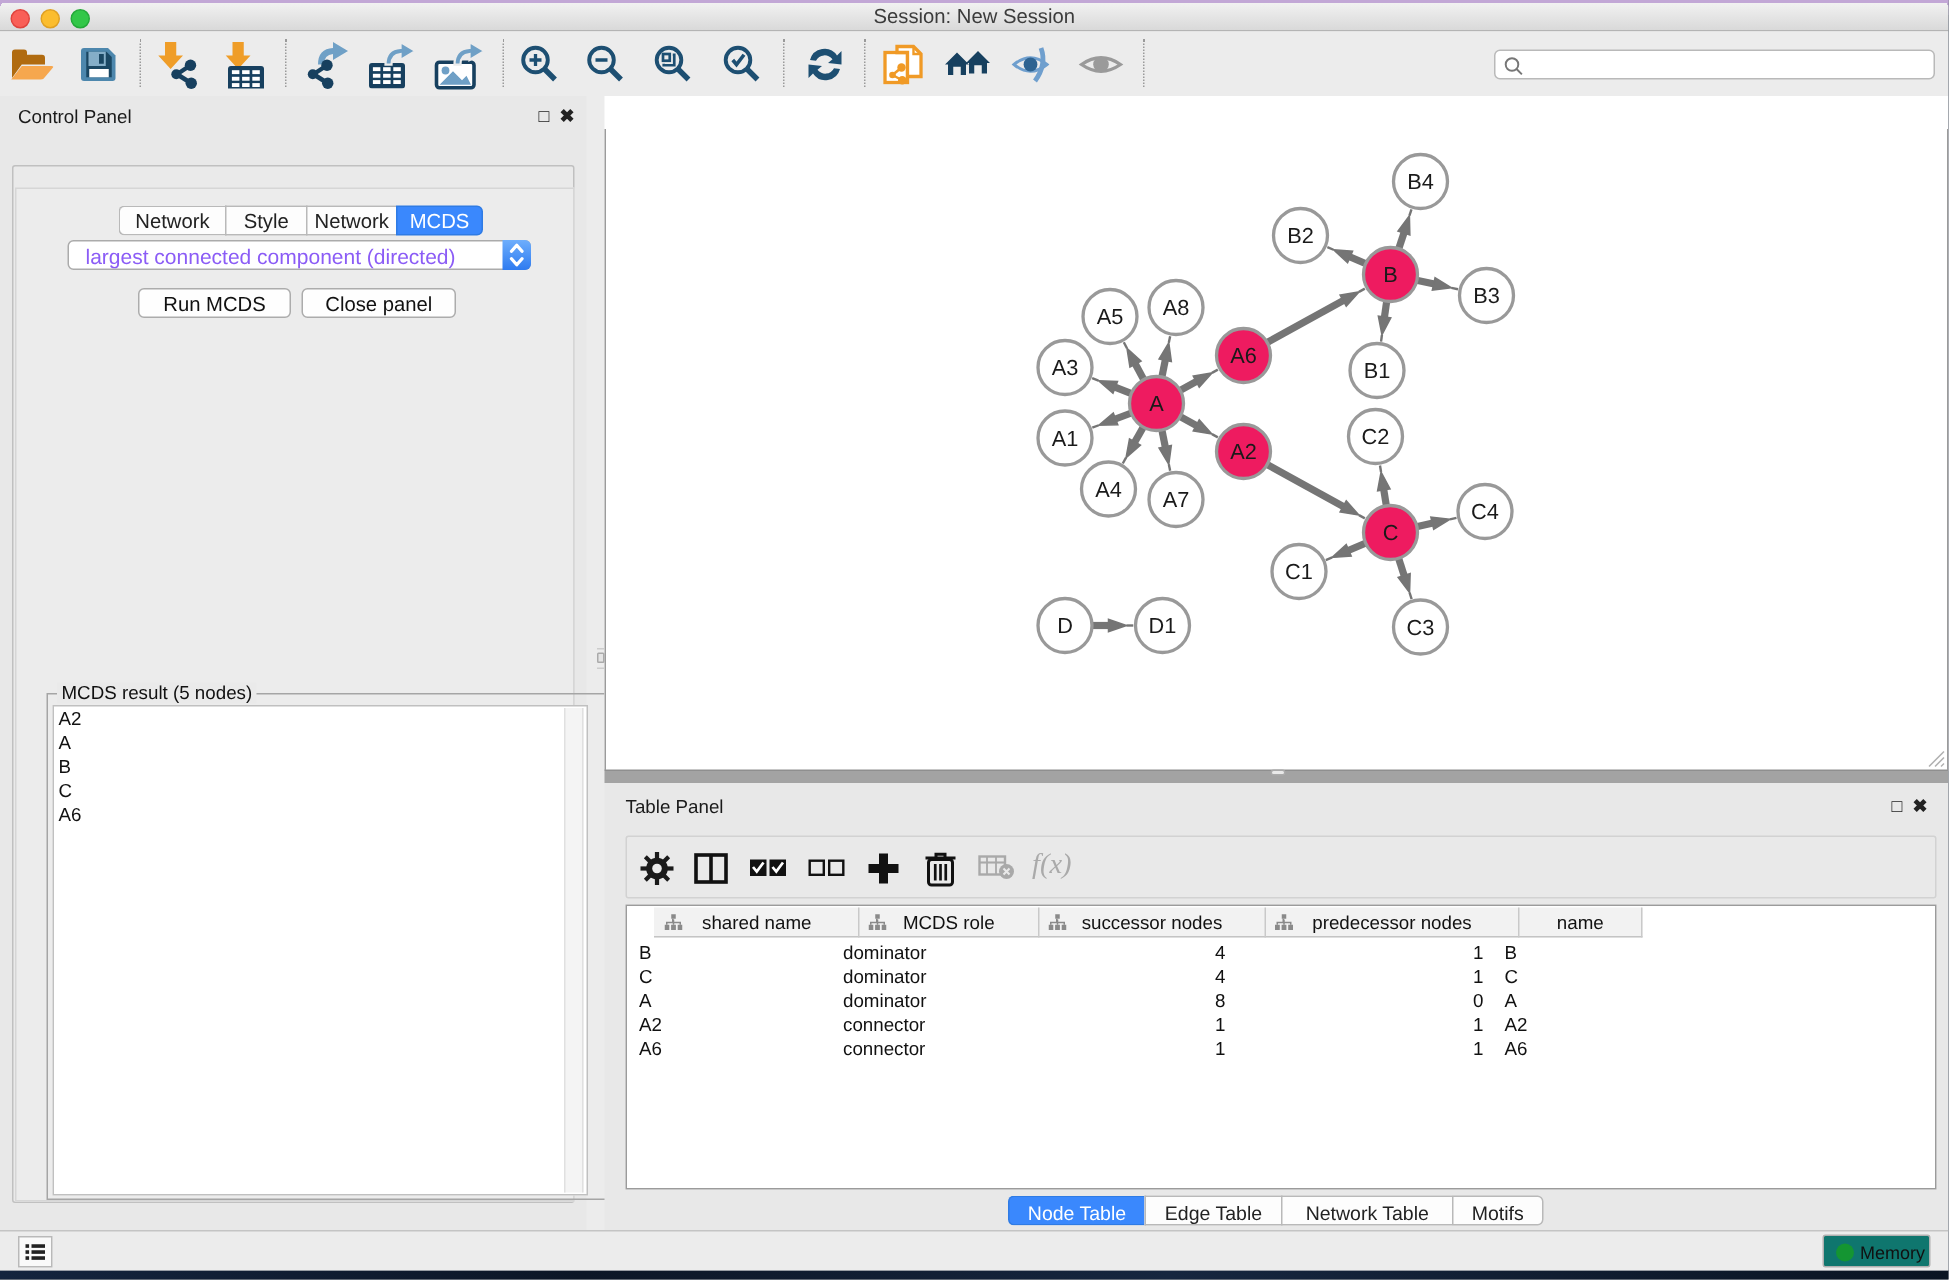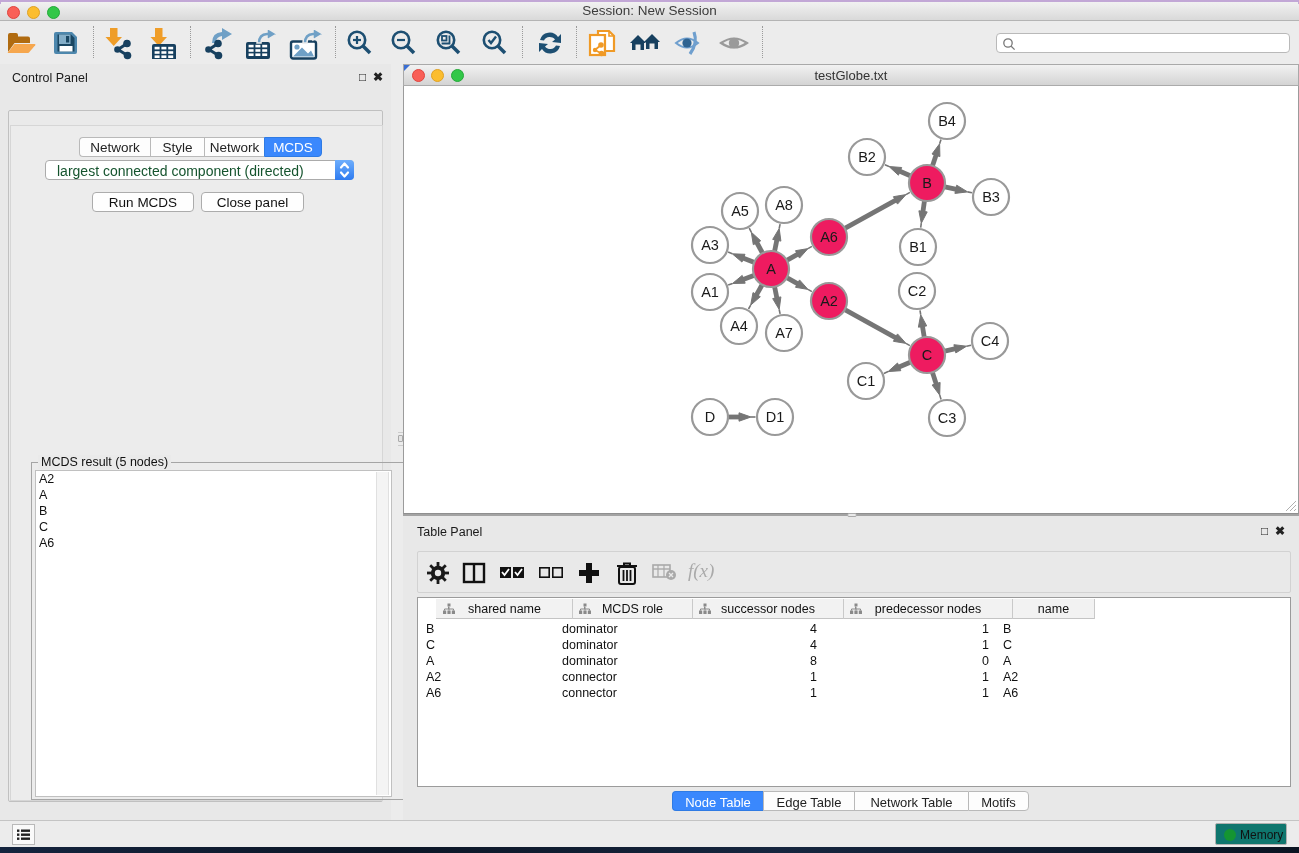--- a/index.html
+++ b/index.html
@@ -31,42 +31,42 @@
 .tab:first-child { border-radius:4px 0 0 4px; }
 .tab:last-child { border-radius:0 4px 4px 0; border-right:1px solid #b9b9b9; }
 .tab.sel { background:#3a88fd; color:#fff; border-color:#2f7be4; }
 #cp-tabs { left:79px; top:32px;margin-top:41px; }
 #cp-tabs .tab:nth-child(1){ width:71px; }
 #cp-tabs .tab:nth-child(2){ width:54px; }
 #cp-tabs .tab:nth-child(3){ width:60px; }
 #cp-tabs .tab:nth-child(4){ width:58px; }
 #cp-inner { position:absolute; left:10px; top:61px; width:373px; height:676px; background:#ececec; border:1px solid #d6d6d6; }
 #optlabel { position:absolute; left:9px; top:73px; width:382px; text-align:center; font-size:14px; color:#111; }
-#dropdown { position:absolute; left:45px; top:96px; width:309px; height:20px; background:#fff; border:1px solid #ababab; border-radius:4px; font-size:14px; color:#14532d; }
+#dropdown { position:absolute; left:45px; top:96px; width:309px; height:20px; background:#fff; border:1px solid #ababab; border-radius:4px; font-size:14px; color:#8b5cf6; }
 #dropdown .txt { position:absolute; left:11px; top:2px; }
 #dropdown .spin { position:absolute; right:-1px; top:-1px; width:19px; height:20px; background:linear-gradient(#6eaefc,#2e7bf0); border-radius:0 4px 4px 0; }
 .btn { position:absolute; height:20px; background:#fefefe; border:1px solid #acacac; border-radius:4px; font-size:13.5px; color:#111; text-align:center; padding-top:2px; }
 #btn-run { left:92px; top:128px; width:102px; }
 #btn-close { left:201px; top:128px; width:103px; }
 #fieldset { position:absolute; left:17px; top:398px; width:384px; height:338px; border:1px solid #a5a5a5;margin-left:14px; }
 #fieldset .legend { position:absolute; left:6px; top:-8px; background:#eaeaea; padding:0 3px; font-size:12.5px; color:#111; }
 #mcdslist { position:absolute; left:3px; top:7px; width:357px; height:327px; background:#fff; border:1px solid #c0c0c0; font-size:12.5px; color:#111; }
 #mcdslist .sb { position:absolute; right:2px; top:1px; width:13px; height:323px; background:#f4f4f4; border-left:1px solid #e0e0e0; border-right:1px solid #e0e0e0; }
 #mcdslist div.item { padding-left:3px; height:16px; line-height:16px; }
 
 #netwin { position:absolute; left:403px; top:64px; width:896px; height:450px; background:#fff; z-index:5; }
 #nettitle { position:absolute; left:0; top:0; width:896px; height:22px; background:linear-gradient(#f2f2f2,#d4d4d4); border:1px solid #a9a9a9; border-bottom:1px solid #ababab; }
 #nettitle .t1 { left:8px; top:4px; background:#f95f57; border:0.5px solid #e0443e; }
 #nettitle .t2 { left:27px; top:4px; background:#fbbd2e; border:0.5px solid #e0a123; }
 #nettitle .t3 { left:47px; top:4px; background:#32c748; border:0.5px solid #24a939; }
 #nettitle .title { position:absolute; width:100%; top:3px; text-align:center; font-size:13px; color:#333; }
 #netcanvas { position:absolute; left:0; top:22px; width:896px; height:428px; background:#fff; border:1px solid #9b9b9b; border-bottom:1px solid #8f8f8f; border-top:none; }
 #netcanvas svg text { font-size:14.5px; fill:#1a1a1a; }
 
-#tablepanel { position:absolute; left:403px; top:514px; width:896px; height:306px; background:#e8e8e8; border-top:2px solid #a3a3a3; }
+#tablepanel { position:absolute; left:403px; top:514px; width:896px; height:306px; background:#e8e8e8; border-top:8px solid #a3a3a3; }
 #tablepanel .ptitle { position:absolute; left:14px; top:9px; font-size:12.5px; color:#1a1a1a; }
 #tbl-toolbar { position:absolute; left:14px; top:35px; width:874px; height:42px; background:#e9e9e9; border:1px solid #d2d2d2; border-radius:2px; }
 #tbl-box { position:absolute; left:14px; top:81px; width:874px; height:190px; background:#fff; border:1px solid #9b9b9b; }
 #tbl-head { position:absolute; left:18px; top:1px; height:20px; background:#f2f2f2; border-bottom:1px solid #c4c4c4; font-size:12.5px; color:#111; }
 .hcell { position:absolute; top:0; height:20px; border-right:1px solid #c9c9c9; text-align:center; padding-top:3px; }
 .hicon { position:absolute; left:6px; top:4px; }
 .trow { position:absolute; font-size:12.5px; color:#111; height:16px; }
 .trow span { position:absolute; }
 #tbl-tabs { left:269px; top:275px; }
 #tbl-tabs .tab { font-size:13px; height:20px; padding-top:3px; }
@@ -255,29 +255,20 @@
         <div class="item">A2</div>
           <div class="item">A</div>
           <div class="item">B</div>
           <div class="item">C</div>
           <div class="item">A6</div>
         <div class="sb"></div>
       </div>
     </div>
   </div>
   <div id="netwin">
-    <div id="nettitle">
-        <svg style="position:absolute;left:0;top:0" width="6" height="6">
-          <path d="M0 0 L6 0 L0 6 Z" fill="#3b6fd4"></path>
-        </svg>
-      <div class="tl t1"></div>
-        <div class="tl t2"></div>
-        <div class="tl t3"></div>
-      <div class="title">testGlobe.txt</div>
-    </div>
     <div id="netcanvas">
         <svg width="895" height="424" style="position:absolute;left:0;top:0">
           <g stroke="#757575" fill="#757575">
             <line x1="351.1" y1="189.0" x2="337.8" y2="194.0" stroke-width="4.8"></line>
             <polygon points="328.5,197.5 338.2,189.4 341.2,197.2"></polygon>
             <line x1="328.5" y1="197.5" x2="324.2" y2="199.1" stroke-width="1.6"></line>
             <line x1="351.2" y1="176.8" x2="337.6" y2="171.4" stroke-width="4.8"></line>
             <polygon points="328.3,167.8 341.0,168.3 338.0,176.1"></polygon>
             <line x1="328.3" y1="167.8" x2="324.1" y2="166.1" stroke-width="1.6"></line>
             <line x1="358.7" y1="197.8" x2="351.6" y2="210.4" stroke-width="4.8"></line>

